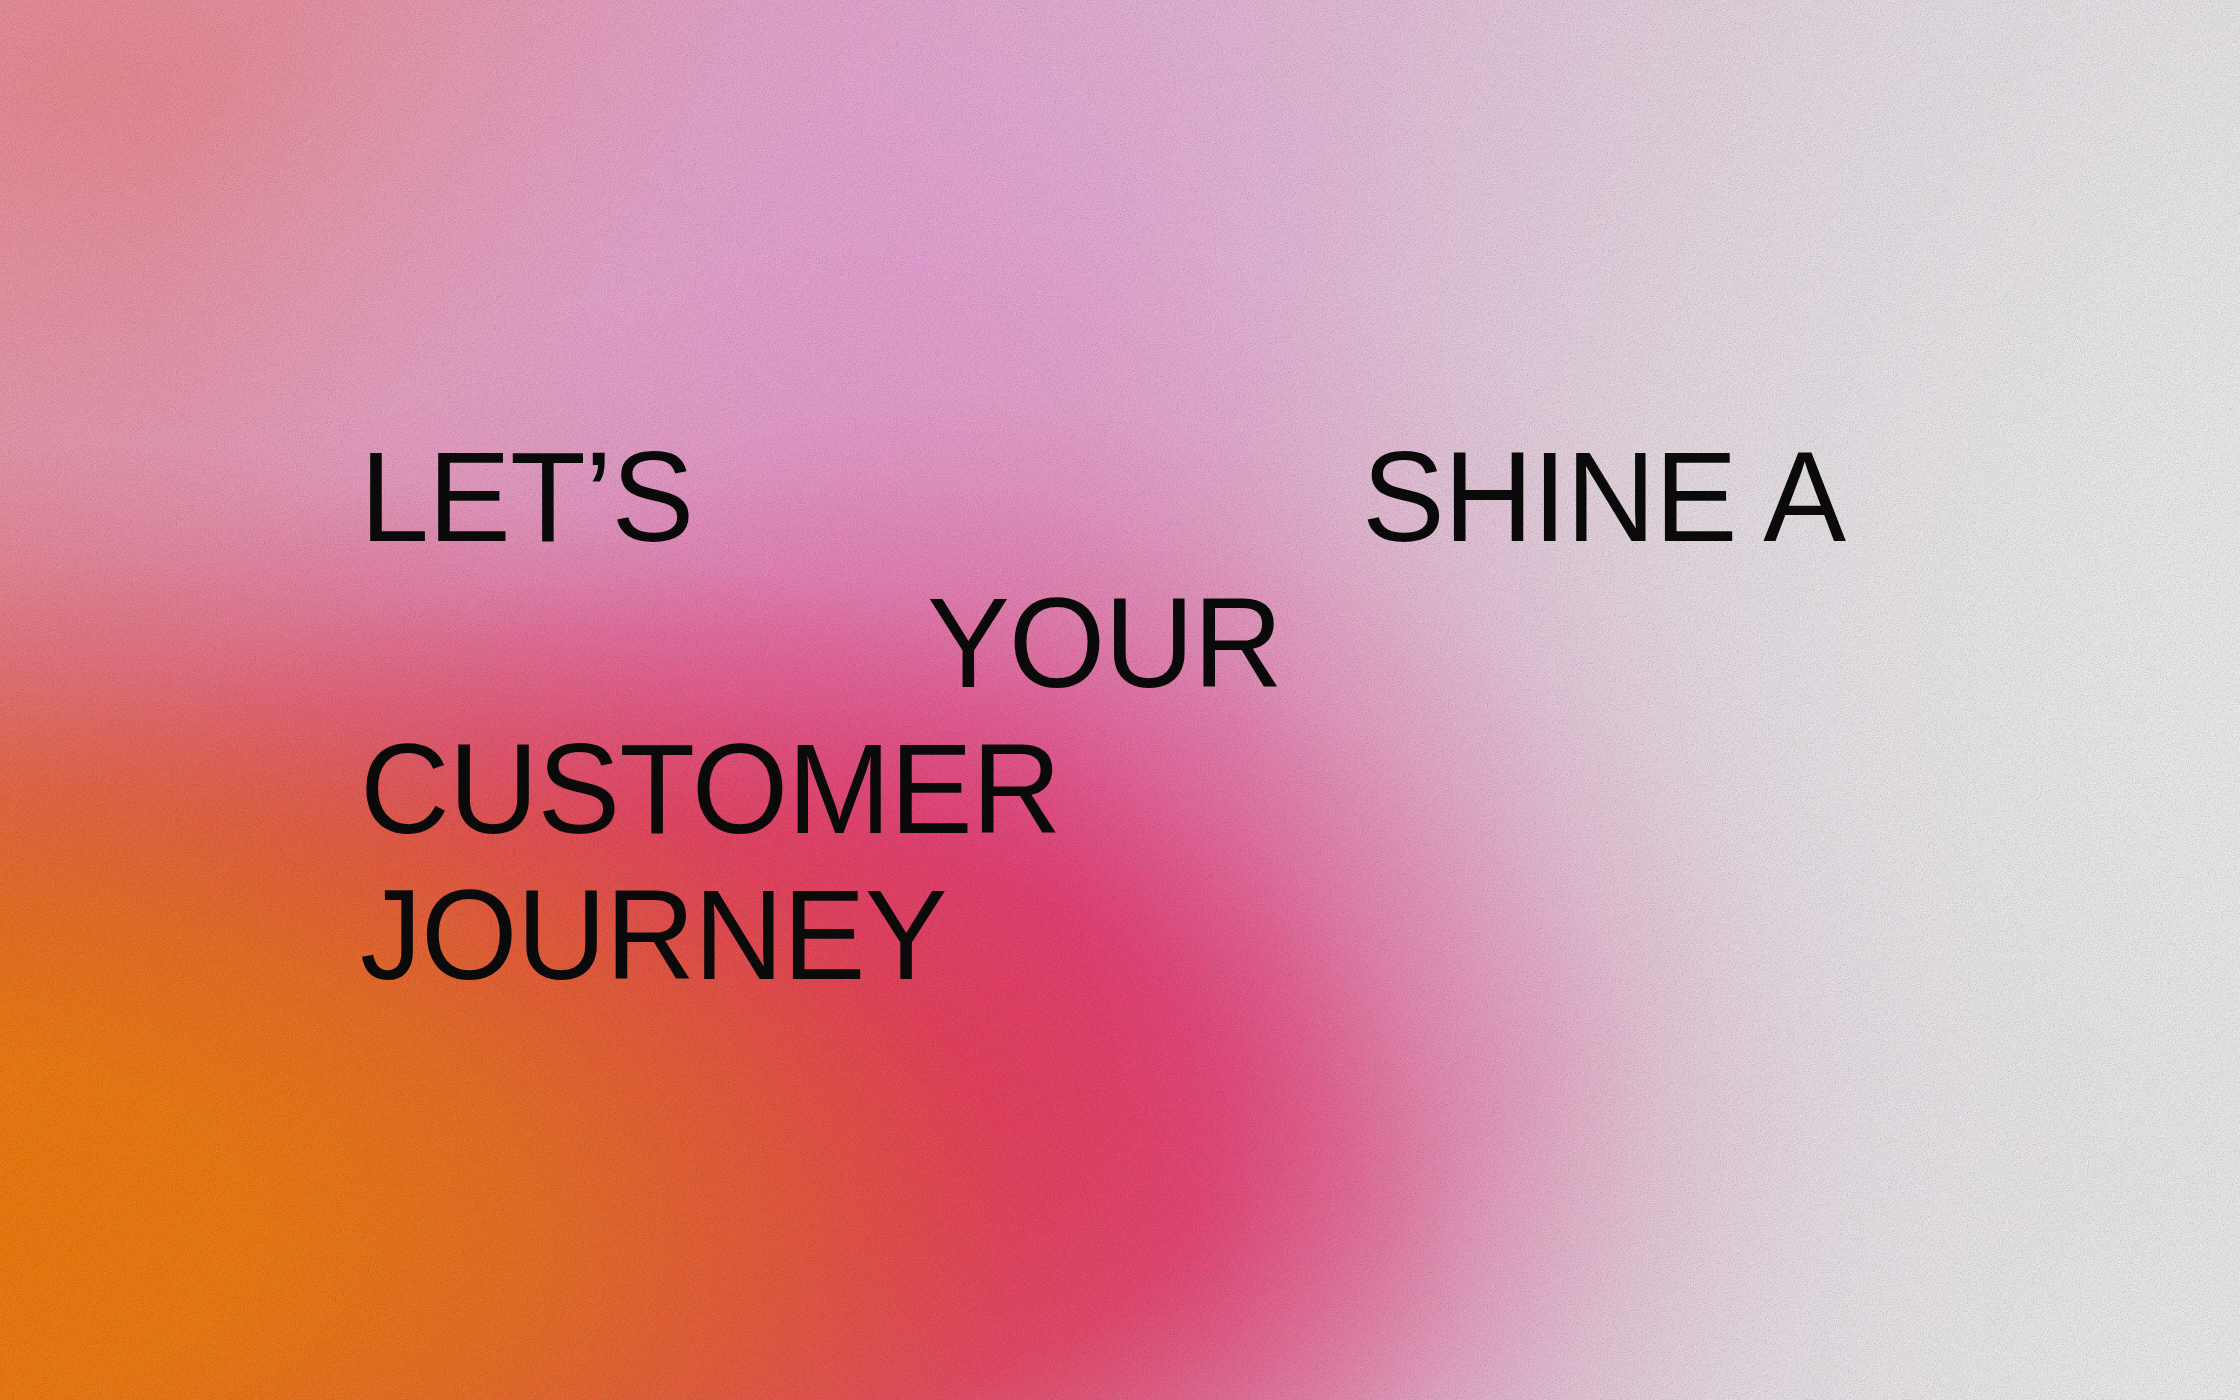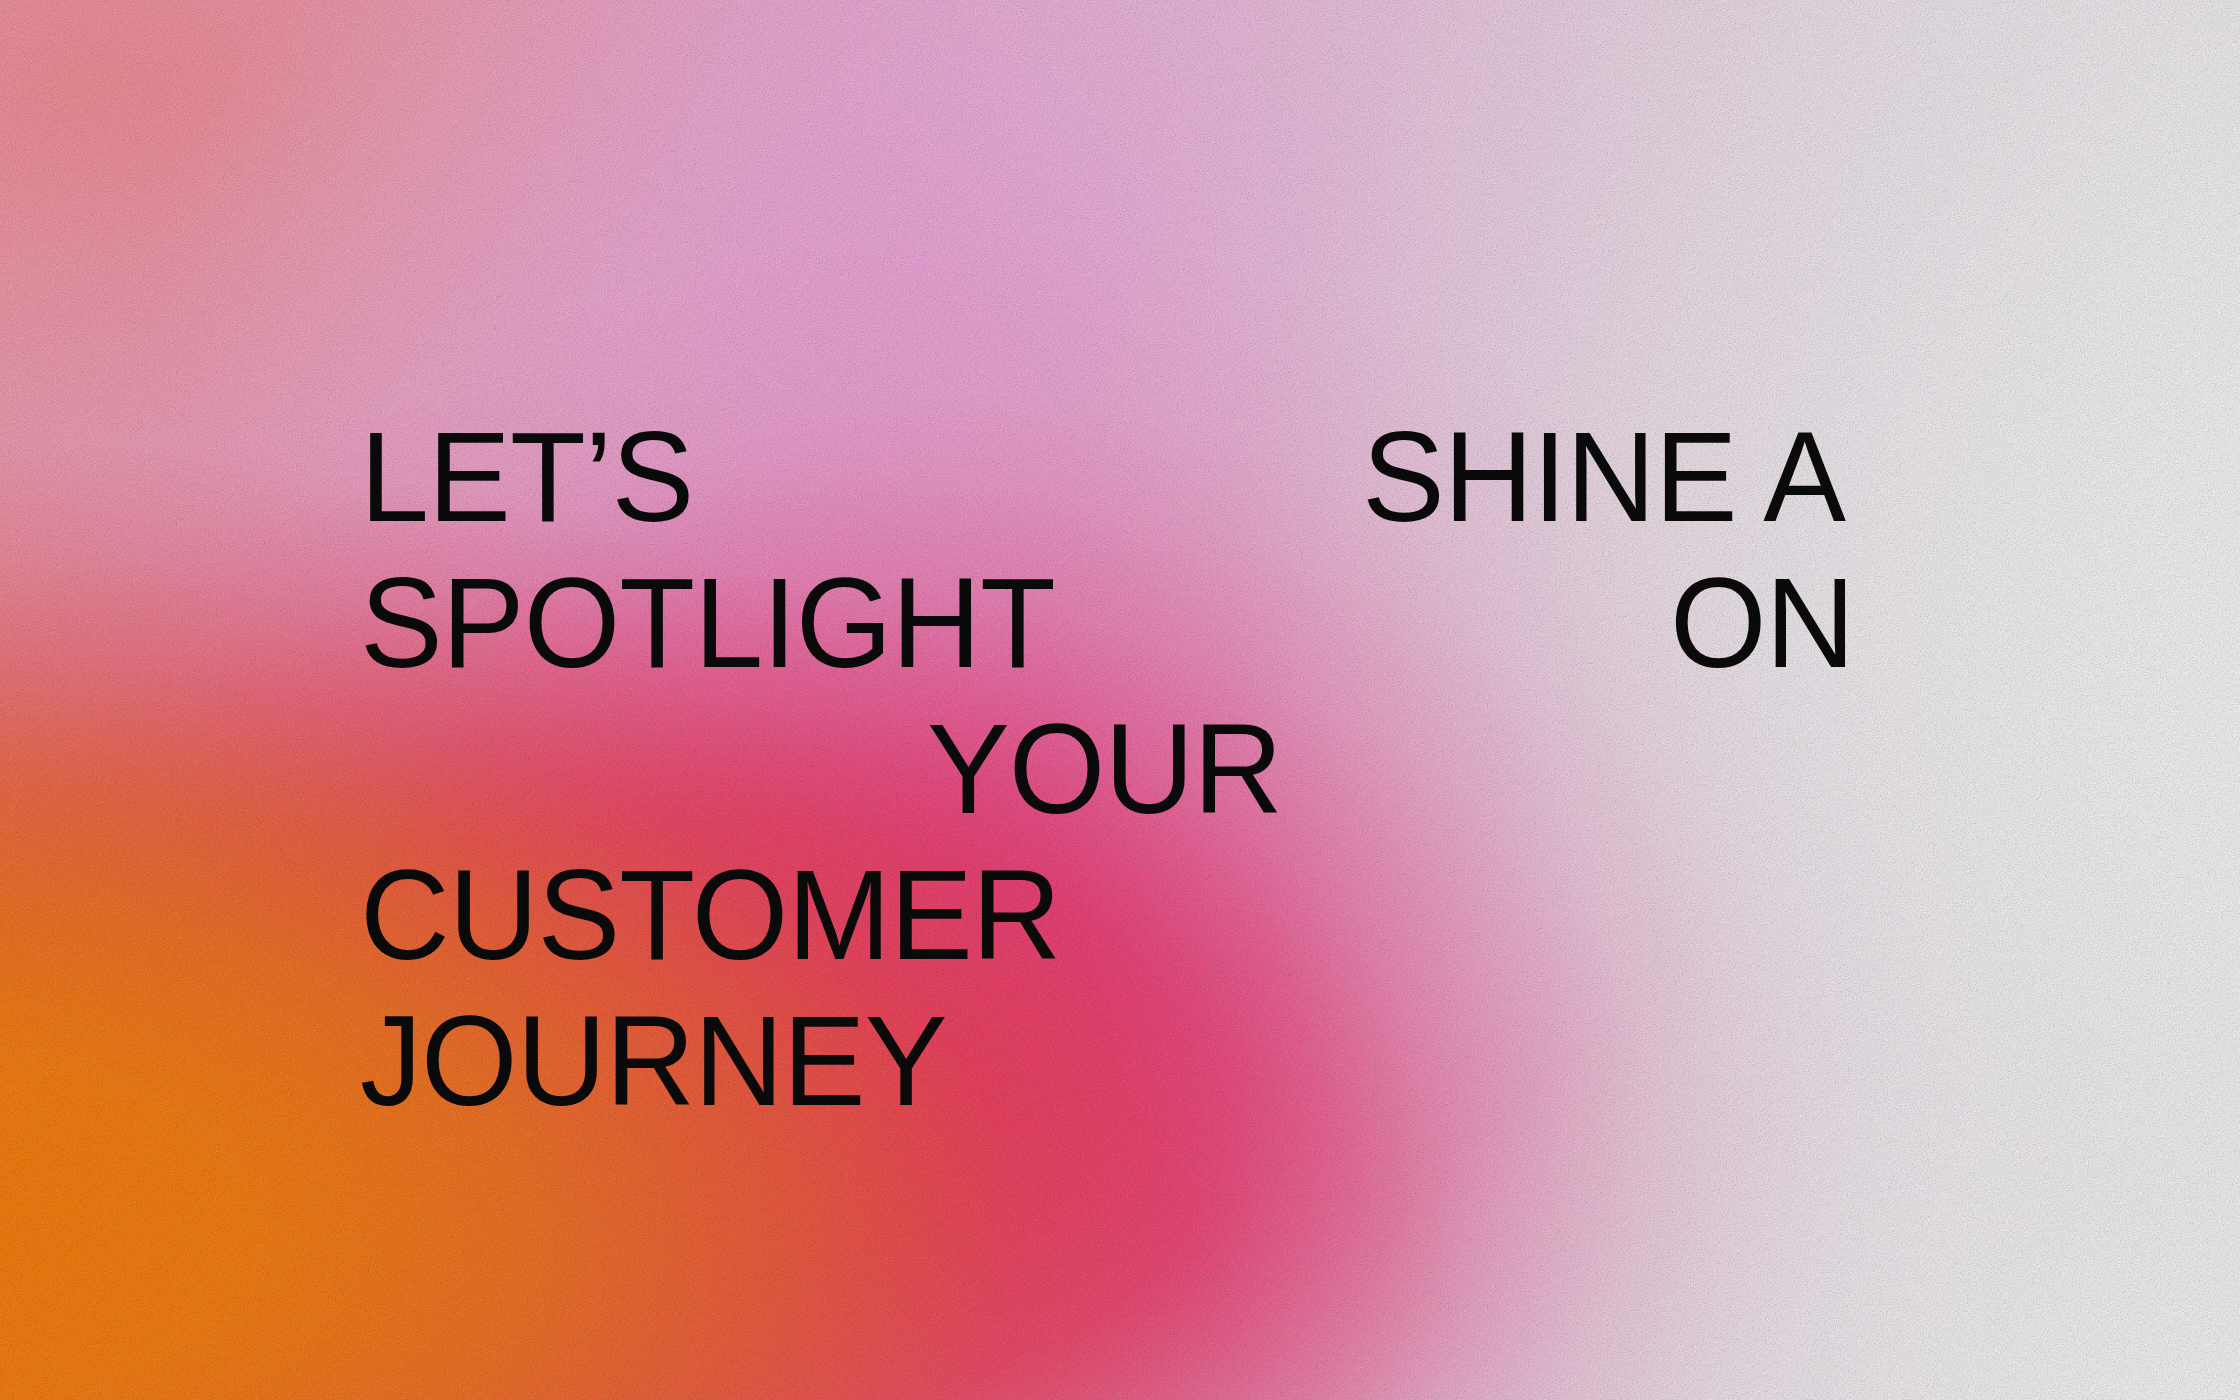--- a/index.html
+++ b/index.html
@@ -129,21 +129,21 @@
     inset: -40px;
     pointer-events: none;
     opacity: 0.40;
     mix-blend-mode: screen;
   }
 
   
   .headline {
     position: absolute;
     left: 360px;
-    top: 404px;
+    top: 424px;
     width: 1500px;
     color: #0a0a0a;
     font-size: 128px;
     line-height: 146px;
     letter-spacing: -1px;
     font-weight: 400;
     text-align: justify;
     -webkit-font-smoothing: antialiased;
   }
 
@@ -201,24 +201,20 @@
     <rect width="100%" height="100%" filter="url(#noiseLight)"></rect>
   </svg>
 
   <div class="headline">
 
     <span class="ln" style="display: flex; justify-content: space-between;">
       <span>LET’S</span>
       <span>SHINE A</span>
     </span>
 
-    <span class="ln" style="display: flex; justify-content: space-between;">
-      <span>SPOTLIGHT</span>
-      <span>ON</span>
-    </span>
 
     <span class="ln" style="text-align-last: center; display: block; text-align: center;">
       <span>YOUR</span>
     </span>
 
     <span class="ln last" style="display: flex; justify-content: space-between;">
       <span>CUSTOMER</span>
       <span>JOURNEY</span>
     </span>
 

